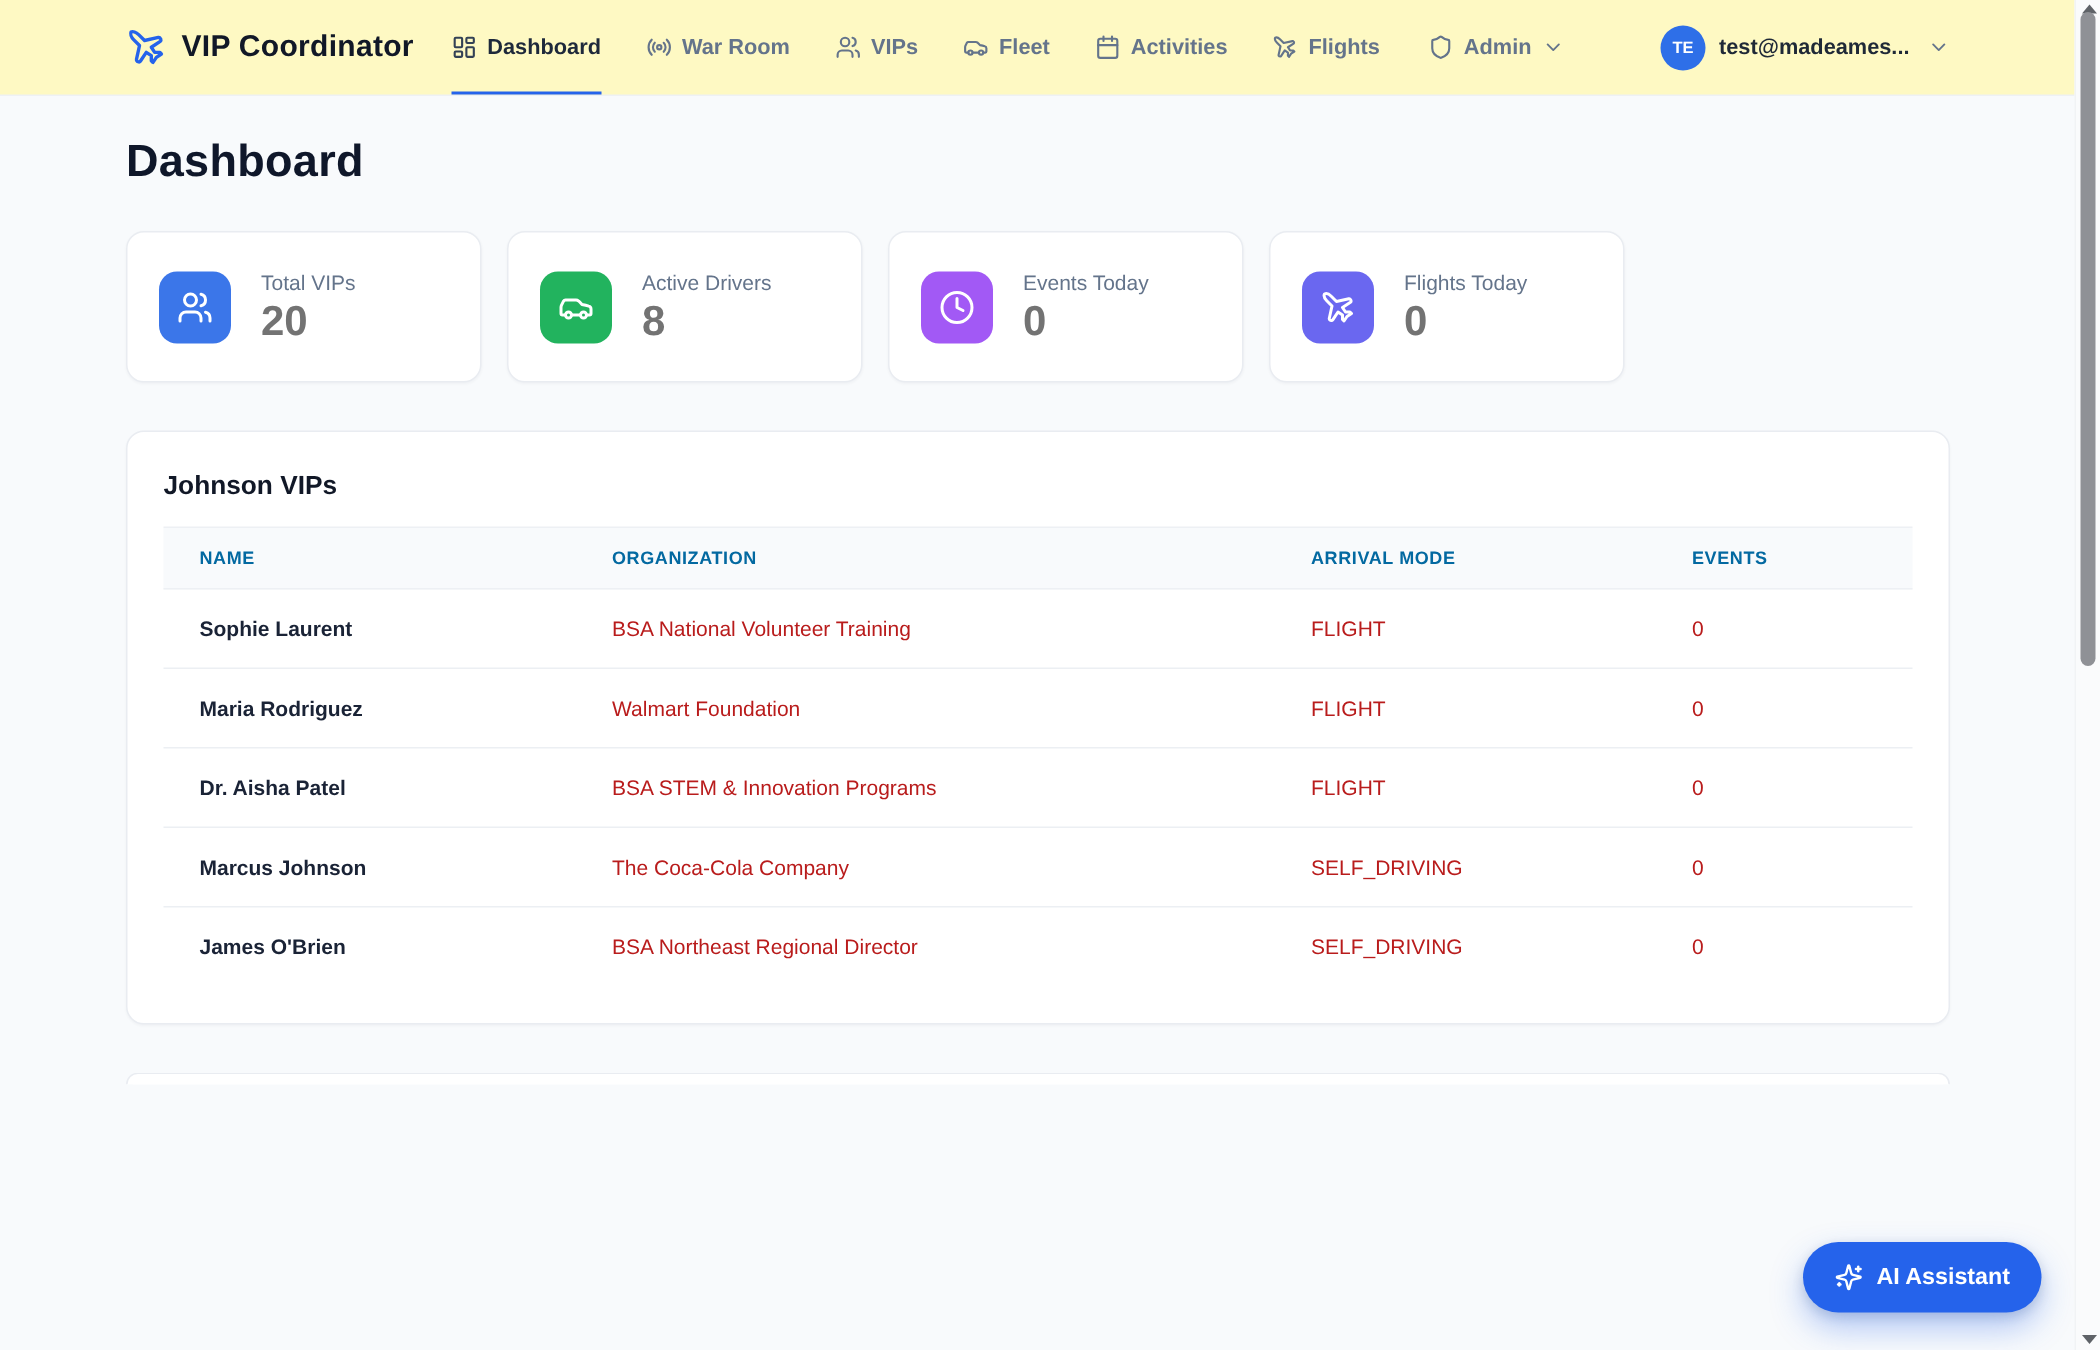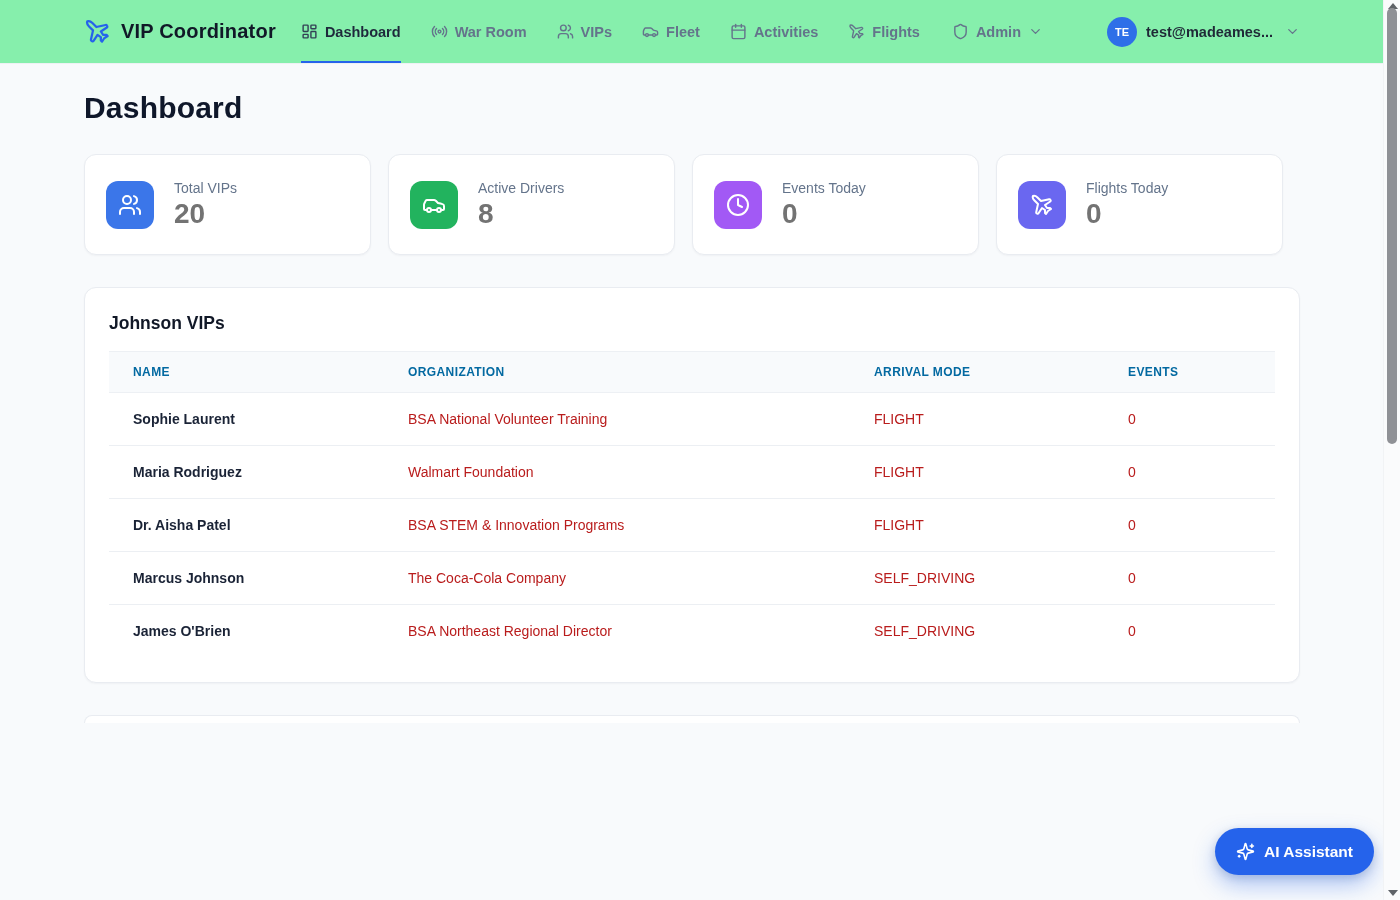--- a/index.html
+++ b/index.html
@@ -7,21 +7,21 @@
   body {
     font-family:"Liberation Sans", sans-serif;
     background:#f8fafc;
     color:#0f172a;
     position:relative;
   }
   svg.ic { display:block; }
 
   
   .header {
-    height:64px; background:#86efac; border-bottom:1px solid #eef1f4;
+    height:64px; background:#fef9c3; border-bottom:1px solid #eef1f4;
     display:flex; align-items:center;
   }
   .header-inner {
     width:1216px; margin-left:84px; display:flex; align-items:center; height:100%;
   }
   .brand { display:flex; align-items:center; gap:10px; }
   .brand .plane { color:#2563eb; transform:scaleX(-1); }
   .brand-name { font-size:20px; font-weight:800; color:#111827; letter-spacing:.2px; }
 
   .nav { display:flex; align-items:center; gap:30px; margin-left:25px; height:100%; }
@@ -44,21 +44,21 @@
   }
   .user-email { font-size:14.5px; font-weight:600; color:#1f2937; }
   .user .chev { color:#64748b; margin-left:3px; }
 
   
   .main { width:1216px; margin-left:84px; }
   .page-title { font-size:30px; font-weight:800; color:#0f172a; margin:27px 0 29px; letter-spacing:.2px; }
 
   .stats { display:flex; gap:17px; margin-bottom:32px; }
   .stat-card {
-    width:287px; height:101px; background:#fff; border:1px solid #e9ecf1; border-radius:12px;
+    width:237px; height:101px; background:#fff; border:1px solid #e9ecf1; border-radius:12px;
     box-shadow:0 1px 2px rgba(16,24,40,.04);
     display:flex; align-items:center; padding:0 21px; gap:20px;
   }
   .stat-tile { width:48px; height:48px; border-radius:12px; color:#fff;
     display:flex; align-items:center; justify-content:center; flex:none; }
   .tile-blue   { background:#3b76e9; }
   .tile-green  { background:#22b35e; }
   .tile-purple { background:#a259f5; }
   .tile-indigo { background:#6a67f0; }
   .tile-indigo .plane, .tile-blue-plane { transform:scaleX(-1); }
@@ -89,21 +89,21 @@
   .flights-panel .panel-title { margin-bottom:27px; }
   .empty-text { text-align:center; font-size:14.5px; color:#64748b; }
 
   .partial-panel {
     height:8px; background:#fff; border:1px solid #e9ecf1; border-bottom:none;
     border-radius:12px 12px 0 0;
   }
 
   
   .ai-btn {
-    position:absolute; right:26px; bottom:25px; height:47px; padding:0 21px;
+    position:absolute; right:39px; bottom:25px; height:47px; padding:0 21px;
     background:#2563eb; color:#fff; border:none; border-radius:9999px;
     display:flex; align-items:center; gap:9px; cursor:pointer;
     font-family:inherit; font-size:15.5px; font-weight:700;
     box-shadow:0 10px 22px rgba(37,99,235,.35), 0 3px 8px rgba(16,24,40,.15);
   }
 
   
   .scrollbar {
     position:absolute; top:0; right:0; width:17px; height:900px;
     background:#fafbfc; border-left:1px solid #f1f3f5;

